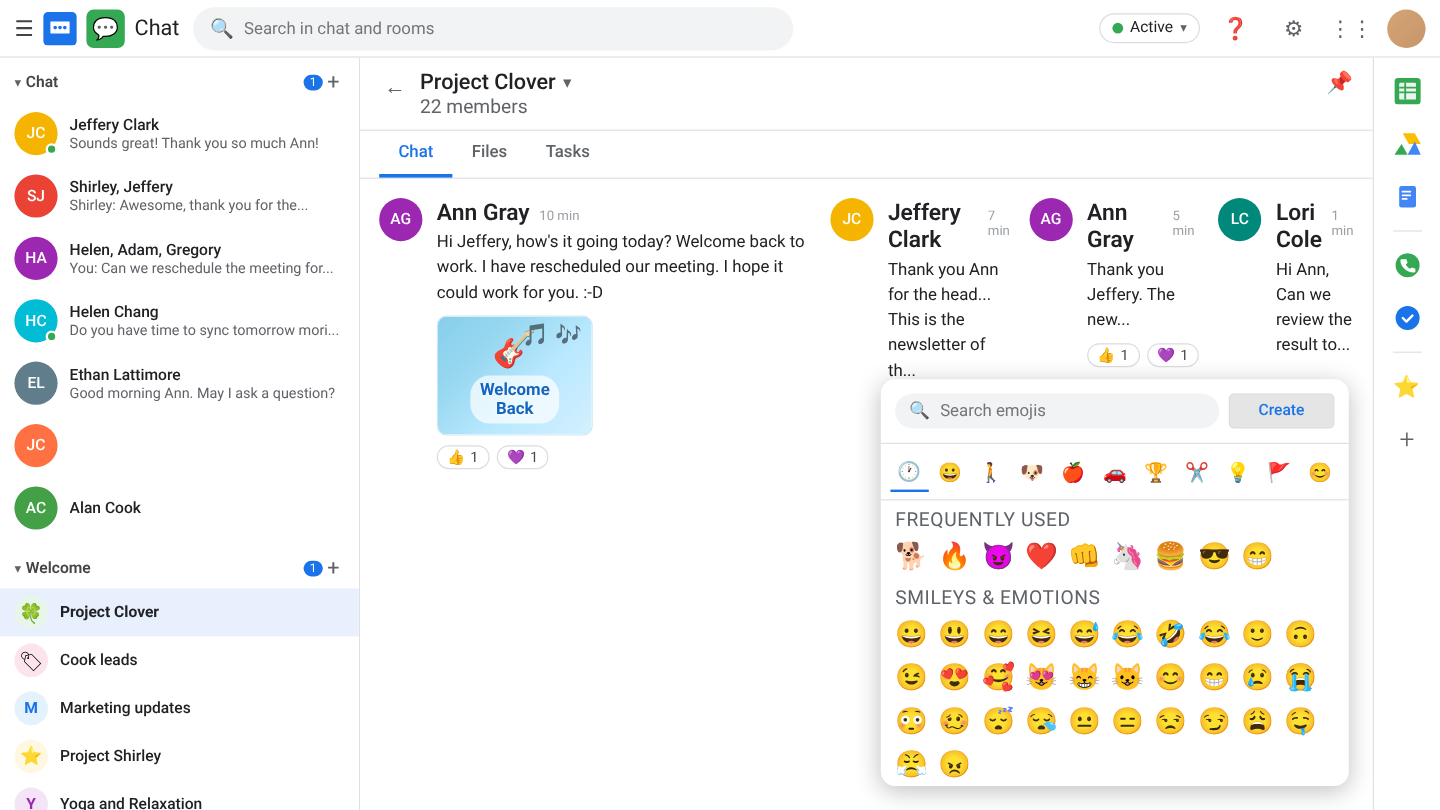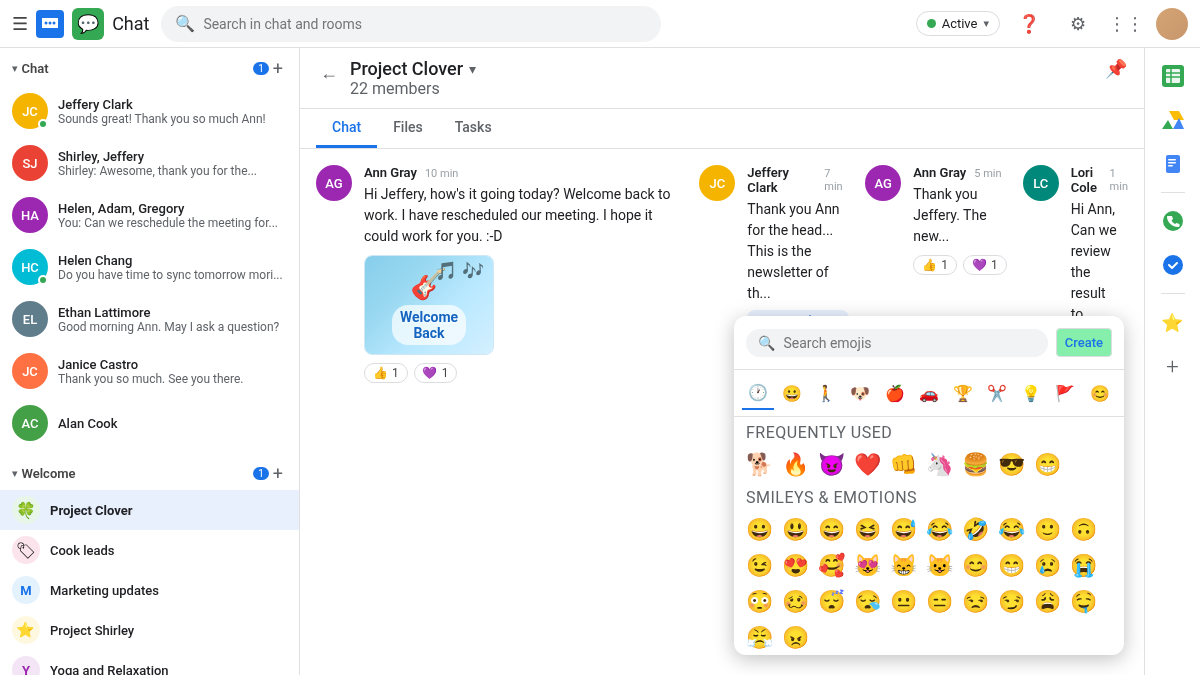--- a/index.html
+++ b/index.html
@@ -201,21 +201,21 @@
       flex-direction: row;
       gap: 16px;
     }
     .messages-area::-webkit-scrollbar { width: 4px; }
     .messages-area::-webkit-scrollbar-thumb { background: #ccc; border-radius: 2px; }
 
     .message { display: flex; gap: 12px; align-items: flex-start; }
     .msg-avatar { width: 36px; height: 36px; border-radius: 50%; flex-shrink: 0; display: flex; align-items: center; justify-content: center; font-size: 13px; color: #fff; font-weight: 500; }
     .msg-content { flex: 1; }
     .msg-header { display: flex; align-items: baseline; gap: 8px; margin-bottom: 4px; }
-    .msg-name { font-size: 13px; font-weight: 600; color: #202124; }
+    .msg-name { font-size: 19px; font-weight: 600; color: #202124; }
     .msg-time { font-size: 11px; color: #9aa0a6; }
     .msg-text { font-size: 14px; color: #202124; line-height: 1.5; }
 
     .welcome-image {
       width: 130px;
       height: 100px;
       background: linear-gradient(135deg, #e8f4f8 0%, #c8e6f5 50%, #b8d4ea 100%);
       border-radius: 8px;
       display: flex;
       align-items: center;
@@ -288,22 +288,22 @@
       align-items: center;
       gap: 8px;
       background: #f1f3f4;
       border-radius: 24px;
       padding: 6px 12px;
     }
     .emoji-search-input-wrap input {
       border: none; background: transparent; outline: none; font-size: 14px; color: #444; width: 100%;
     }
     .create-btn {
-      padding: 6px 8px;
-      background: #86efac;
+      padding: 6px 24px;
+      background: #e5e5e5;
       border: 1px solid #dadce0;
       border-radius: 4px;
       font-size: 13px;
       color: #1a73e8;
       font-weight: 500;
       cursor: pointer;
     }
 
     .emoji-categories {
       display: flex;
@@ -429,24 +429,20 @@
     </div>
     <div class="chat-item">
       <div class="chat-avatar" style="background:#607d8b;">EL</div>
       <div class="chat-info">
         <div class="chat-name">Ethan Lattimore</div>
         <div class="chat-preview">Good morning Ann. May I ask a question?</div>
       </div>
     </div>
     <div class="chat-item">
       <div class="chat-avatar" style="background:#ff7043;">JC</div>
-      <div class="chat-info">
-        <div class="chat-name">Janice Castro</div>
-        <div class="chat-preview">Thank you so much. See you there.</div>
-      </div>
     </div>
     <div class="chat-item">
       <div class="chat-avatar" style="background:#43a047;">AC</div>
       <div class="chat-info">
         <div class="chat-name">Alan Cook</div>
         <div class="chat-preview"></div>
       </div>
     </div>
 
     <div class="sidebar-section-header" style="margin-top:4px;">

